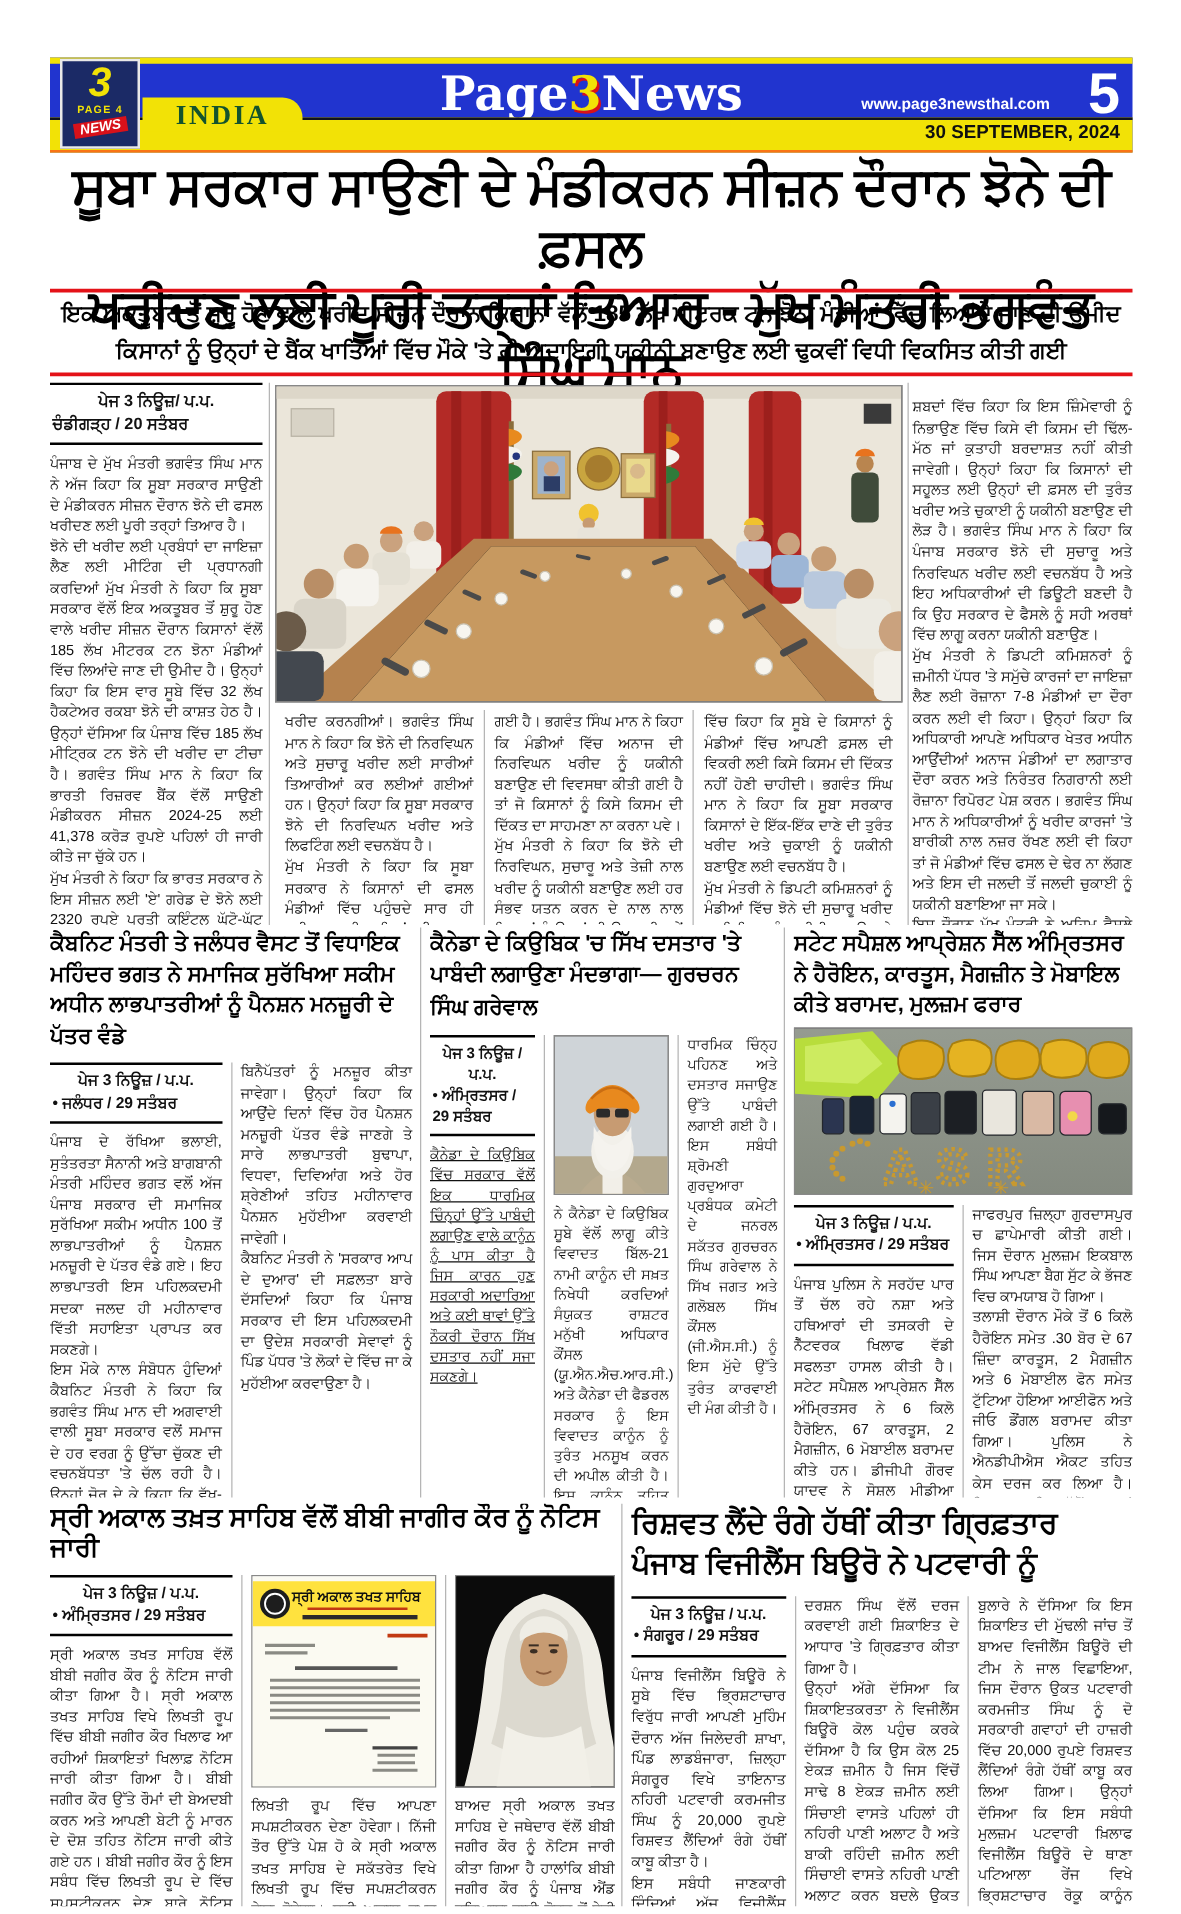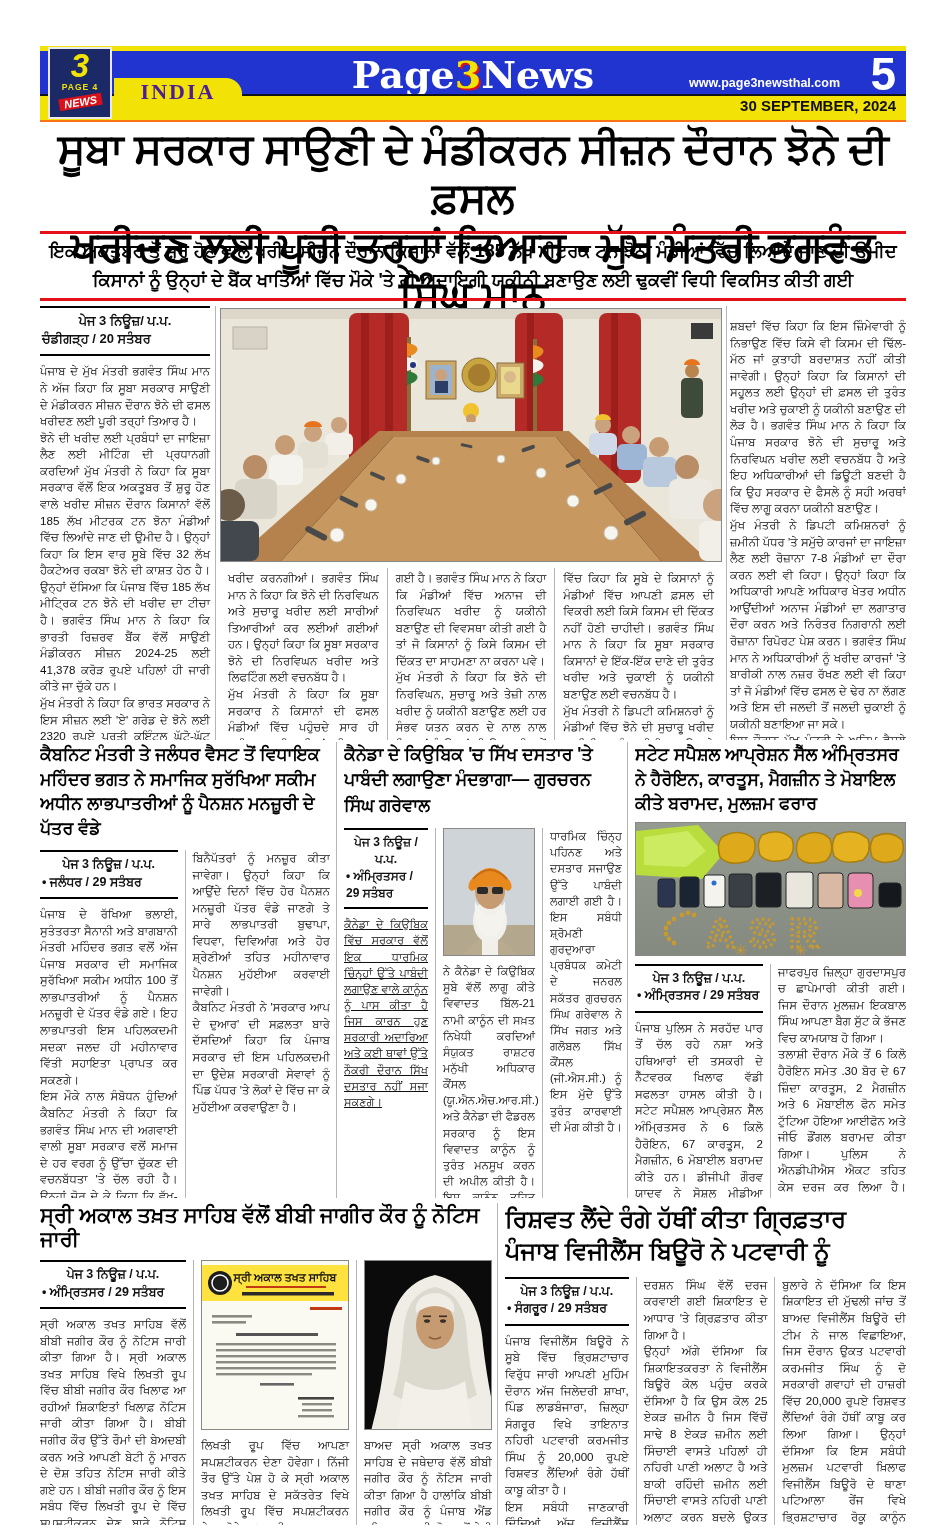--- a/index.html
+++ b/index.html
@@ -12,21 +12,21 @@
        border-top:2px solid #10131c;border-bottom:2px solid #f97316;text-align:right;
        font-weight:bold;font-size:15px;line-height:19px;padding-right:10px;box-sizing:border-box;color:#101010;}
   .logo{position:absolute;left:8px;top:-4px;width:64px;height:72px;background:#1b2a66;
        border:2px solid #e9e9e9;z-index:3;text-align:center;box-sizing:border-box;}
   .logo-num{color:#f2e206;font-size:33px;font-weight:bold;font-style:italic;line-height:32px;display:block;margin-top:1px;}
   .logo-page{color:#f2e206;font-size:8.5px;font-weight:bold;letter-spacing:1px;display:block;line-height:10px;}
   .logo-news{display:inline-block;background:#d8111a;color:#fff;font-style:italic;font-weight:bold;
        font-size:11px;transform:rotate(-9deg);padding:0 5px;margin-top:3px;}
   .india{position:absolute;left:74px;top:27px;width:128px;height:27px;background:#f2e206;
        border-radius:0 16px 0 0;display:flex;align-items:center;justify-content:center;
-       font-family:"Liberation Serif",serif;font-weight:bold;font-size:22px;color:#4c1d95;letter-spacing:2px;z-index:2;}
+       font-family:"Liberation Serif",serif;font-weight:bold;font-size:22px;color:#14532d;letter-spacing:2px;z-index:2;}
   .masthead{position:absolute;left:0;right:0;top:2px;text-align:center;
        font-family:"DejaVu Serif",serif;font-weight:bold;font-size:38px;color:#fff;line-height:44px;}
   .masthead .num{color:#f2e206;text-shadow:2px 2px 0 #d8111a;}
   .hdr-social{position:absolute;right:66px;top:7px;color:#fff;font-size:11px;text-align:right;margin-top:43px;}
   .fb-circle{display:inline-block;width:13px;height:13px;border:1.5px solid #fff;border-radius:50%;
        font-size:9px;line-height:12px;text-align:center;font-weight:bold;margin-right:3px;vertical-align:middle;}
   .hdr-web{position:absolute;right:66px;top:25px;color:#fff;font-weight:bold;font-size:12.5px;}
   .hdr-pagenum{position:absolute;right:10px;top:-4px;color:#fff;font-weight:bold;font-size:46px;z-index:2;}
   
   .lead-hl{position:absolute;left:40px;top:124px;width:866px;text-align:center;

